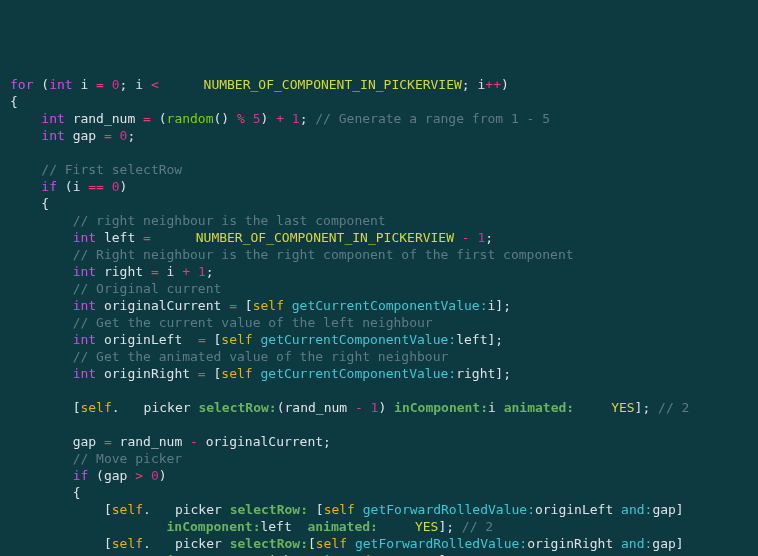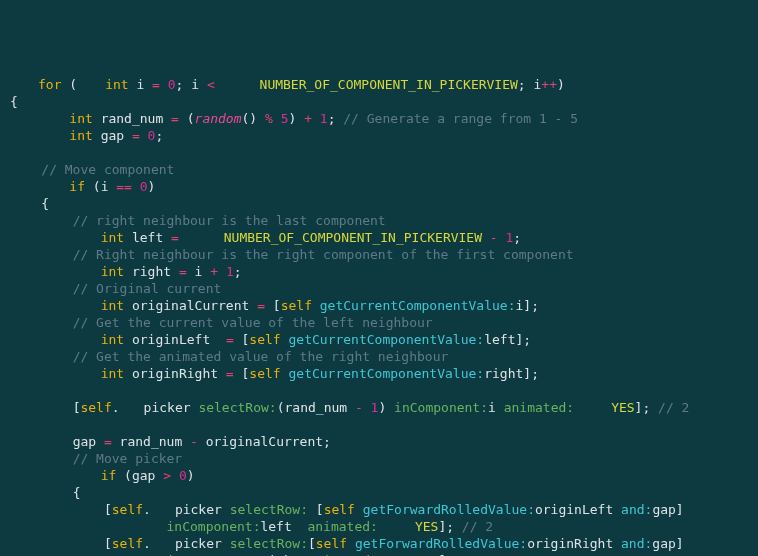--- a/index.html
+++ b/index.html
@@ -12,44 +12,44 @@
     font-family: Menlo, Monaco, Consolas, monospace;
     font-size: 13px;
     line-height: 17px;
     color: #8a9aa8;
     padding: 8px 10px;
     white-space: pre;
     overflow: hidden;
     width: 758px;
     height: 556px;
   }
-  .kw { color: #eab308; margin-left: 28px; }       
+  .kw { color: #d946ef; }       
   .const { color: #d8d83a; margin-left: 37px; }    
   .num { color: #dd2d8f; }      
   .id { color: #dfe3e7; }       
   .op { color: #e83e72; }       
   .punc { color: #dfe3e7; }     
   .comment { color: #5f7a8a; text-align: center; }  
   .selfkw { color: #eab308; }   
   .method { color: #3ec7d6; text-align: right; }   
-  .msg { color: #6bb35f; }      
+  .msg { color: #6bb35f; font-weight: bold; }      
   .prop { color: #dfe3e7; margin-left: 24px; }     
-  .fn { color: #ec4899; font-style: italic; }       
+  .fn { color: #84cc16; }       
 </style>
 </head>
 <body>
 
 
 
 <div><span><span class="kw">for</span> <span class="punc">(</span><span class="kw">int</span> <span class="id">i</span> <span class="op">=</span> <span class="num">0</span><span class="punc">;</span> <span class="id">i</span> <span class="op">&lt;</span> <span class="const">NUMBER_OF_COMPONENT_IN_PICKERVIEW</span><span class="punc">;</span> <span class="id">i</span><span class="op">++</span><span class="punc">)</span></span>
 <span><span class="punc">{</span></span>
 <span>    <span class="kw">int</span> <span class="id">rand_num</span> <span class="op">=</span> <span class="punc">(</span><span class="fn">random</span><span class="punc">()</span> <span class="op">%</span> <span class="num">5</span><span class="punc">)</span> <span class="op">+</span> <span class="num">1</span><span class="punc">;</span> <span class="comment">// Generate a range from 1 - 5</span></span>
 <span>    <span class="kw">int</span> <span class="id">gap</span> <span class="op">=</span> <span class="num">0</span><span class="punc">;</span></span>
 
-<span>    <span class="comment">// Move component</span></span>
+<span>    <span class="comment">// First selectRow</span></span>
 <span>    <span class="kw">if</span> <span class="punc">(</span><span class="id">i</span> <span class="op">==</span> <span class="num">0</span><span class="punc">)</span></span>
 <span>    <span class="punc">{</span></span>
 <span>        <span class="comment">// right neighbour is the last component</span></span>
 <span>        <span class="kw">int</span> <span class="id">left</span> <span class="op">=</span> <span class="const">NUMBER_OF_COMPONENT_IN_PICKERVIEW</span> <span class="op">-</span> <span class="num">1</span><span class="punc">;</span></span>
 <span>        <span class="comment">// Right neighbour is the right component of the first component</span></span>
 <span>        <span class="kw">int</span> <span class="id">right</span> <span class="op">=</span> <span class="id">i</span> <span class="op">+</span> <span class="num">1</span><span class="punc">;</span></span>
 <span>        <span class="comment">// Original current</span></span>
 <span>        <span class="kw">int</span> <span class="id">originalCurrent</span> <span class="op">=</span> <span class="punc">[</span><span class="selfkw">self</span> <span class="method">getCurrentComponentValue:</span><span class="id">i</span><span class="punc">]</span><span class="punc">;</span></span>
 <span>        <span class="comment">// Get the current value of the left neighbour</span></span>
 <span>        <span class="kw">int</span> <span class="id">originLeft</span>  <span class="op">=</span> <span class="punc">[</span><span class="selfkw">self</span> <span class="method">getCurrentComponentValue:</span><span class="id">left</span><span class="punc">]</span><span class="punc">;</span></span>

